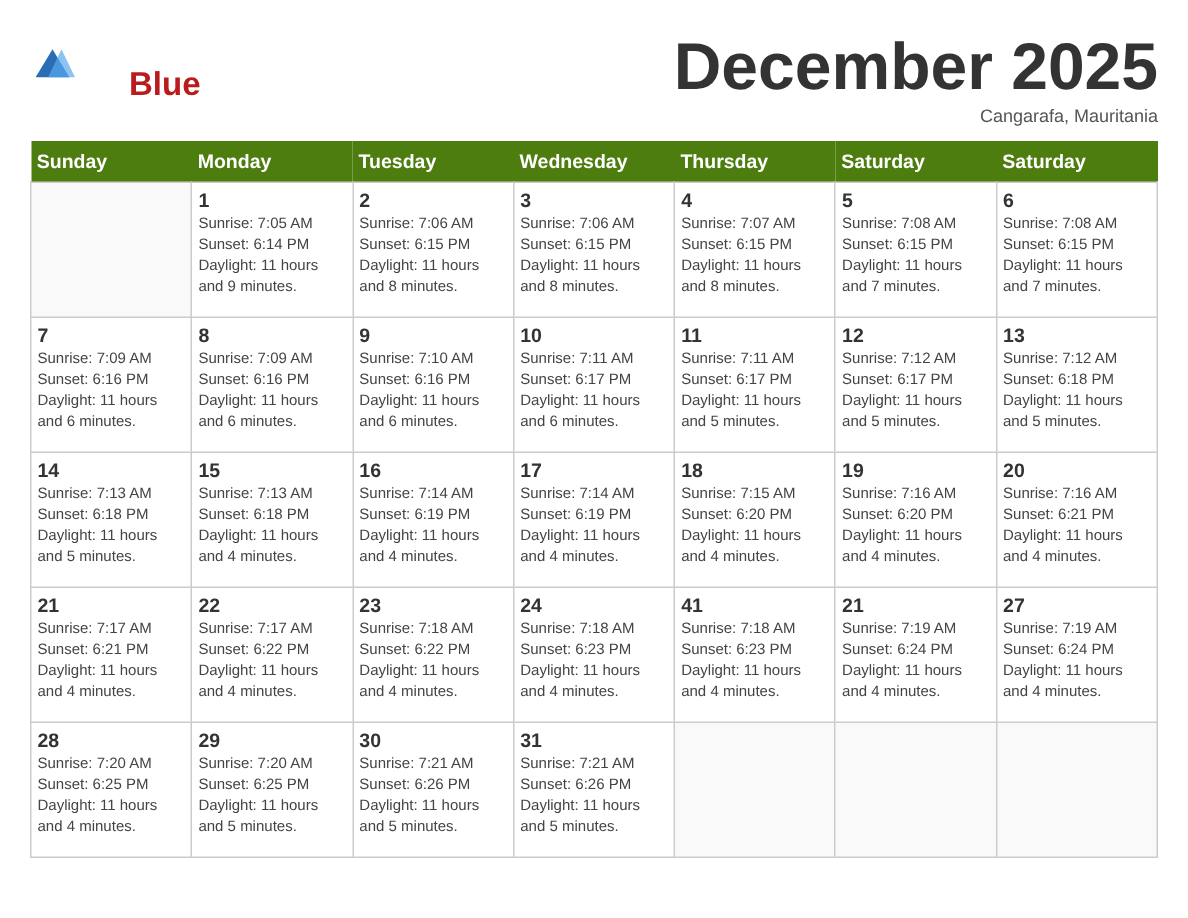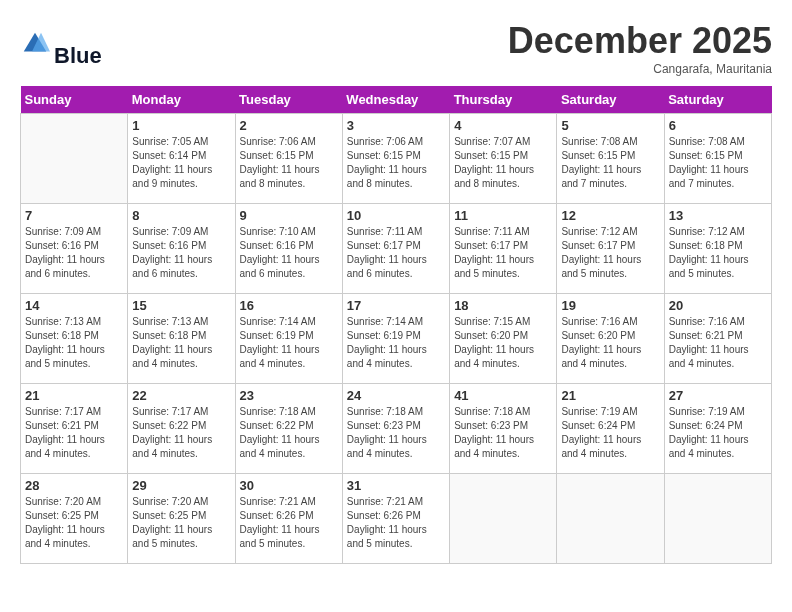--- a/index.html
+++ b/index.html
@@ -19,45 +19,45 @@
     .logo {
       display: flex;
       align-items: center;
     }
     .logo-text {
       font-size: 22px;
       font-weight: bold;
       line-height: 1.1;
     }
     .logo-general { color: #333; }
-    .logo-blue { color: #0f172a; }
+    .logo-blue { color: #b91c1c; margin-left: 32px; }
     .logo-icon {
       width: 30px;
       height: 30px;
       margin-right: 4px;
     }
     .title-block {
       text-align: right;
     }
     .month-title {
-      font-size: 36px;
+      font-size: 44px;
       font-weight: bold;
       color: #333;
     }
     .location {
       font-size: 12px;
       color: #555;
     }
     table {
       width: 100%;
       border-collapse: collapse;
       font-size: 11px;
     }
     thead tr th {
-      background-color: #a21caf;
+      background-color: #4d7c0f;
       color: #fff;
       padding: 6px 4px;
       text-align: left;
       font-size: 13px;
       font-weight: bold;
     }
     tbody tr td {
       border: 1px solid #ccc;
       vertical-align: top;
       padding: 4px;

